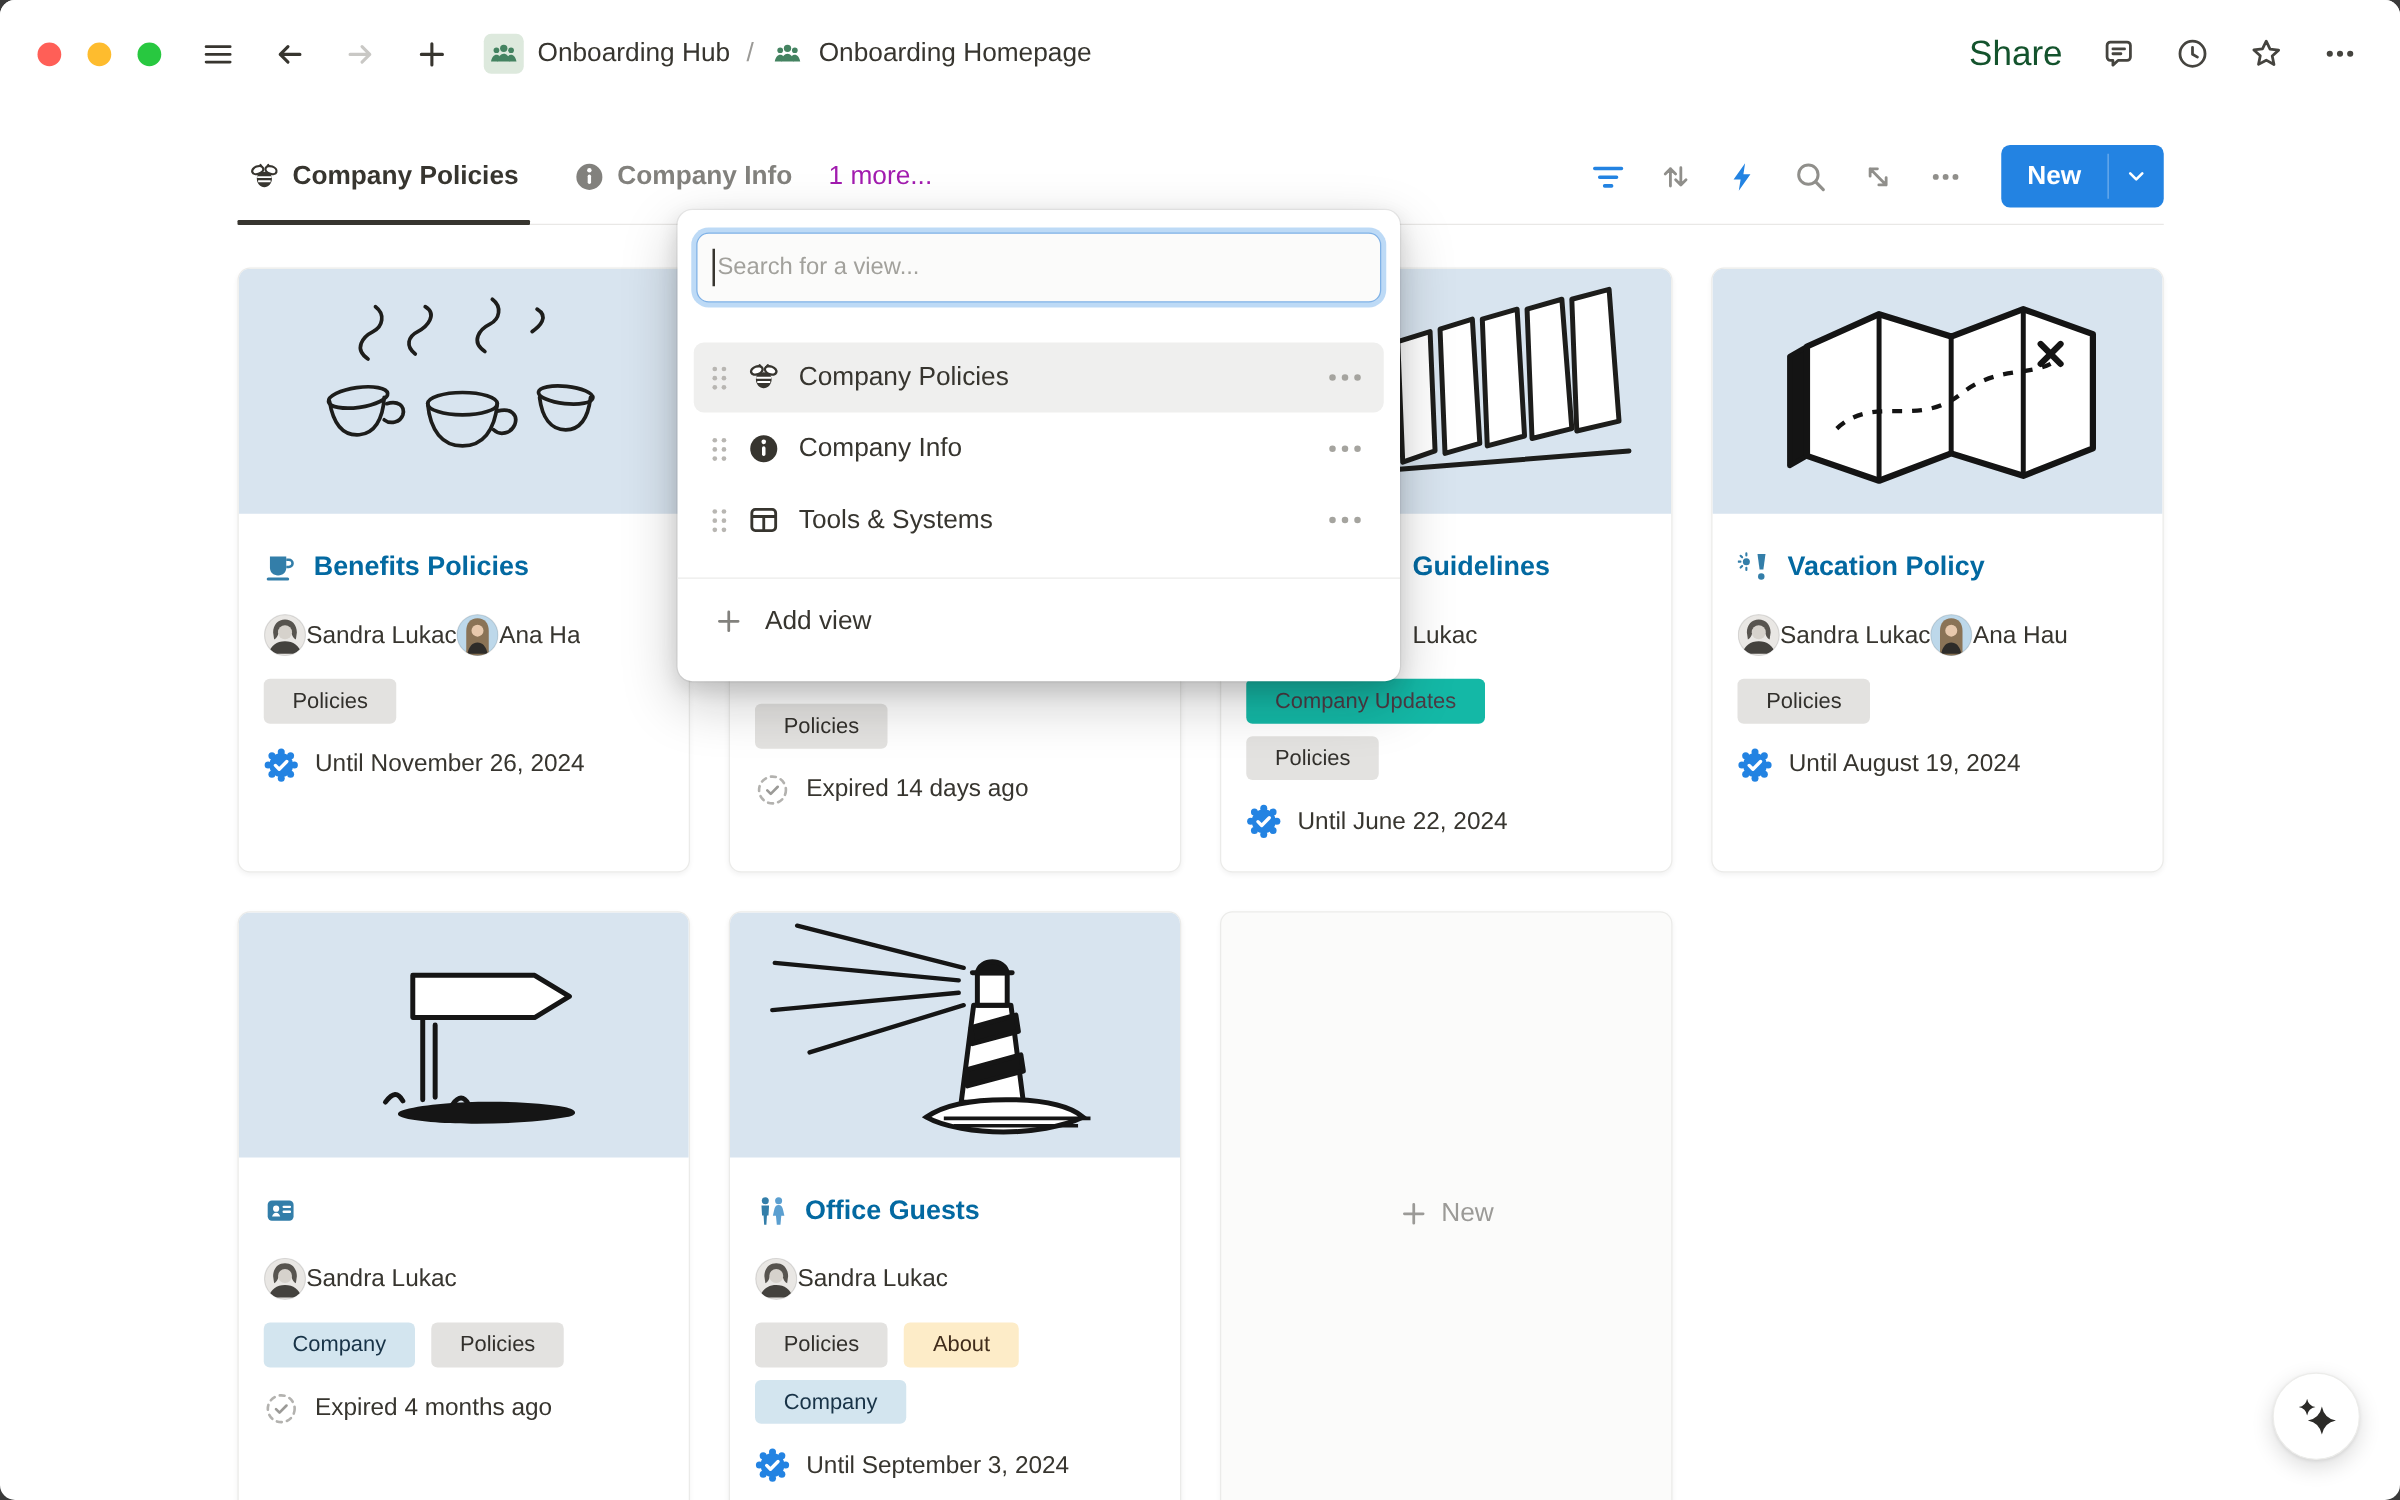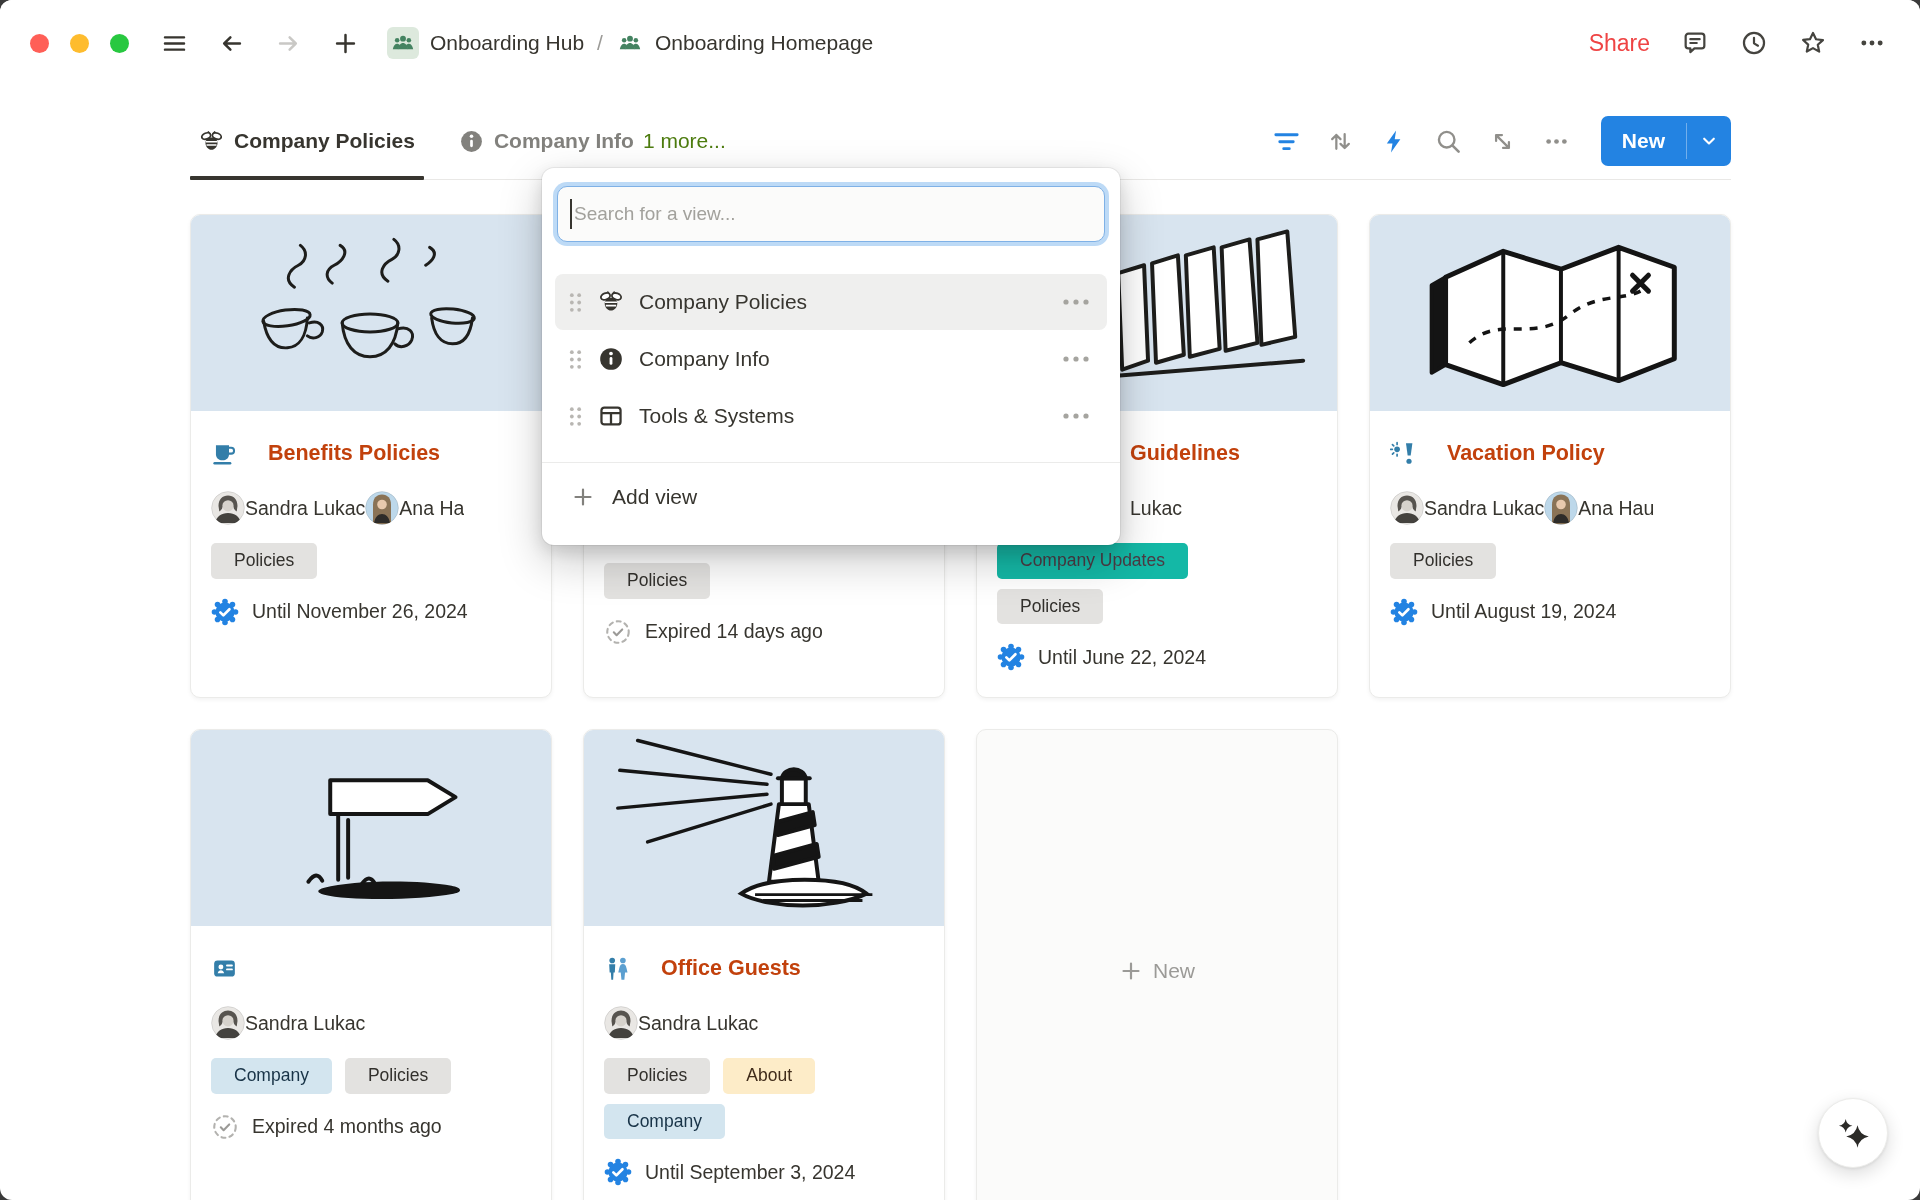--- a/index.html
+++ b/index.html
@@ -17,34 +17,34 @@
   .nav-ic{width:27px;height:27px;display:inline-flex;align-items:center;justify-content:center;color:#37352f;}
   .nav-ic svg{width:27px;height:27px;}
   .nav-ic.disabled{color:#c9c8c5;}
   .nav-group{display:flex;align-items:center;gap:30px;margin-left:32px;}
   .crumbs{display:flex;align-items:center;gap:11px;margin-left:28px;font-size:21px;}
   .crumb-icon-box{width:32px;height:32px;border-radius:6px;background:#dde9dd;display:flex;align-items:center;justify-content:center;color:#448361;}
   .crumb-icon-box svg,.crumb-icon-plain svg{width:26px;height:26px;}
   .crumb-icon-plain{width:28px;height:28px;display:flex;align-items:center;justify-content:center;color:#448361;}
   .crumb-sep{color:#9b9a97;margin:0 2px;}
   .topbar-right{margin-left:auto;display:flex;align-items:center;gap:31px;}
-  .share-btn{font-size:23px;color:#ef4444;}
+  .share-btn{font-size:28px;color:#14532d;}
   .top-ic{width:28px;height:28px;color:#45443f;display:inline-flex;}
   .top-ic svg{width:28px;height:28px;}
 
   
   .tabs-row{position:absolute;left:190px;top:102px;width:1541px;height:78px;display:flex;align-items:center;}
   .tabs-row .divider{position:absolute;left:0;right:0;bottom:0;height:1.5px;background:#e9e8e6;}
   .tab{display:flex;align-items:center;gap:10px;font-size:21px;font-weight:600;padding:0 9px;height:100%;position:relative;}
   .tab .t-ic{width:25px;height:25px;display:inline-flex;}
   .tab .t-ic svg{width:25px;height:25px;}
   .tab.active{color:#37352f;}
   .tab.active::after{content:"";position:absolute;left:0;right:0;bottom:0;height:4px;background:#37352f;border-radius:1px;z-index:2;}
   .tab.inactive{color:#82817d;margin-left:26px;}
-  .tab-more{font-size:21px;color:#4d7c0f;}
+  .tab-more{font-size:21px;color:#a21caf;margin-left:20px;}
   .view-toolbar{margin-left:auto;display:flex;align-items:center;gap:27px;}
   .tool-ic{width:27px;height:27px;display:inline-flex;color:#908f8b;}
   .tool-ic svg{width:27px;height:27px;}
   .tool-ic.blue{color:#2383e2;}
   .new-btn{display:flex;align-items:stretch;height:50px;background:#2383e2;border-radius:7px;color:#fff;overflow:hidden;margin-left:4px;}
   .new-btn-main{display:flex;align-items:center;padding:0 21px;font-size:21px;font-weight:600;}
   .new-btn-sep{width:1px;background:rgba(255,255,255,.36);margin:7px 0;}
   .new-btn-chev{width:44px;display:flex;align-items:center;justify-content:center;}
   .new-btn-chev svg{width:20px;height:20px;}
 
@@ -71,21 +71,21 @@
   .vm-add{height:68px;display:flex;align-items:center;gap:17px;padding:0 29px;font-size:21px;color:#37352f;}
   .vm-add .plus{width:24px;height:24px;color:#82817d;display:inline-flex;}
   .vm-add .plus svg{width:24px;height:24px;}
 
   
   .gallery{position:absolute;left:190px;top:214px;width:1541px;display:grid;grid-template-columns:repeat(4,362px);gap:31px;grid-auto-rows:484px;}
   .card{background:#fff;border:1px solid #ebebe9;border-radius:10px;box-shadow:0 2px 4px rgba(15,15,15,.05);overflow:hidden;display:flex;flex-direction:column;box-sizing:border-box;}
   .card-cover{height:196px;background:#d8e4ef;flex:none;position:relative;}
   .card-cover svg{position:absolute;inset:0;width:100%;height:100%;}
   .card-body{padding:26px 20px 20px;display:flex;flex-direction:column;align-items:flex-start;}
-  .card-title{display:flex;gap:30px;align-items:flex-start;font-size:21.5px;font-weight:600;line-height:32px;color:#c2410c;min-height:32px;}
+  .card-title{display:flex;gap:13px;align-items:flex-start;font-size:21.5px;font-weight:600;line-height:32px;color:#0369a1;min-height:32px;}
   .card-title .ci{width:27px;height:27px;flex:none;margin-top:3px;display:inline-flex;color:#337ea9;}
   .card-title .ci svg{width:27px;height:27px;}
   .card-people{margin-top:22px;height:34px;display:flex;align-items:center;font-size:19.5px;color:#37352f;white-space:nowrap;overflow:hidden;max-width:100%;}
   .avatar{width:34px;height:34px;flex:none;display:inline-flex;}
   .avatar svg{width:34px;height:34px;}
   .card-tags{margin-top:18px;display:flex;gap:13px;}
   .card-tags + .card-tags{margin-top:10px;}
   .tag{font-size:17.5px;line-height:1;padding:9px 23px;border-radius:5px;color:#32302c;}
   .tag--gray{background:#e3e2e0;}
   .tag--blue{background:#d3e5ef;color:#183347;}

